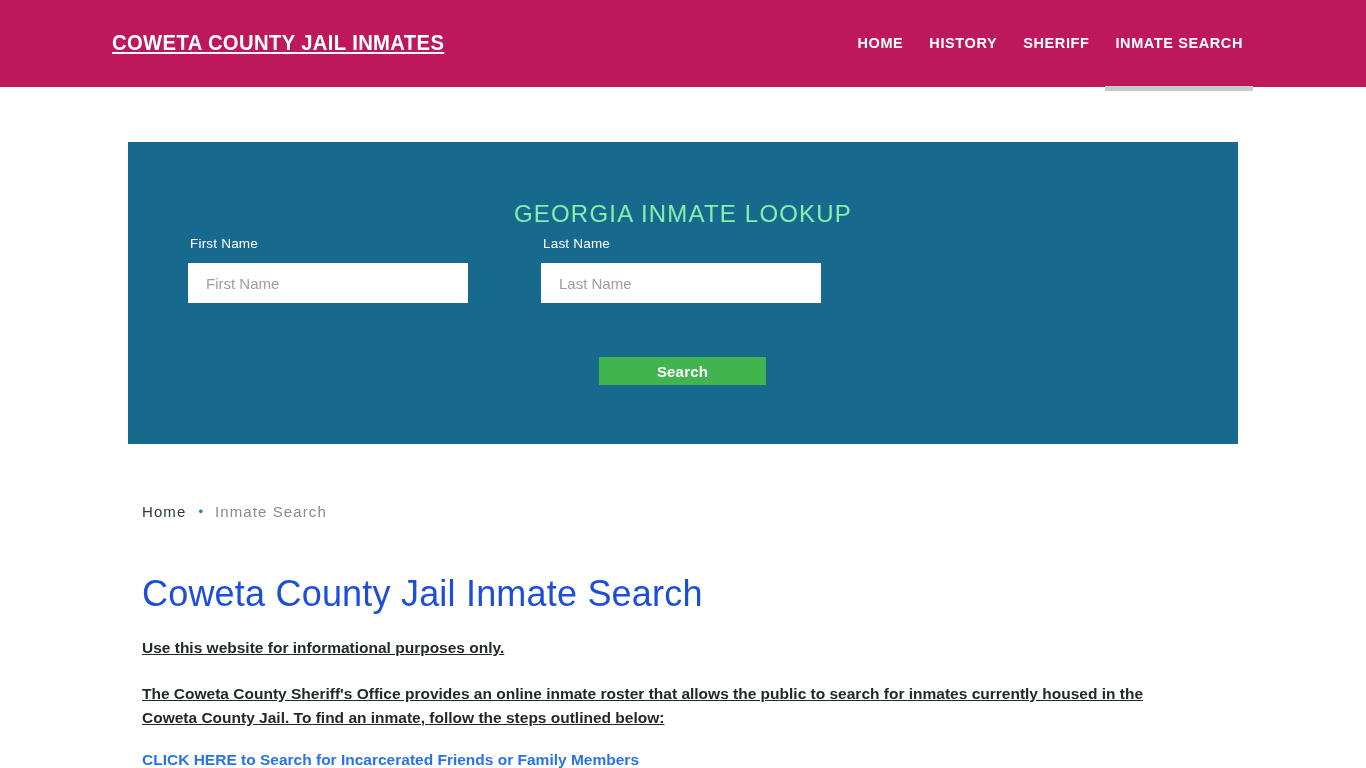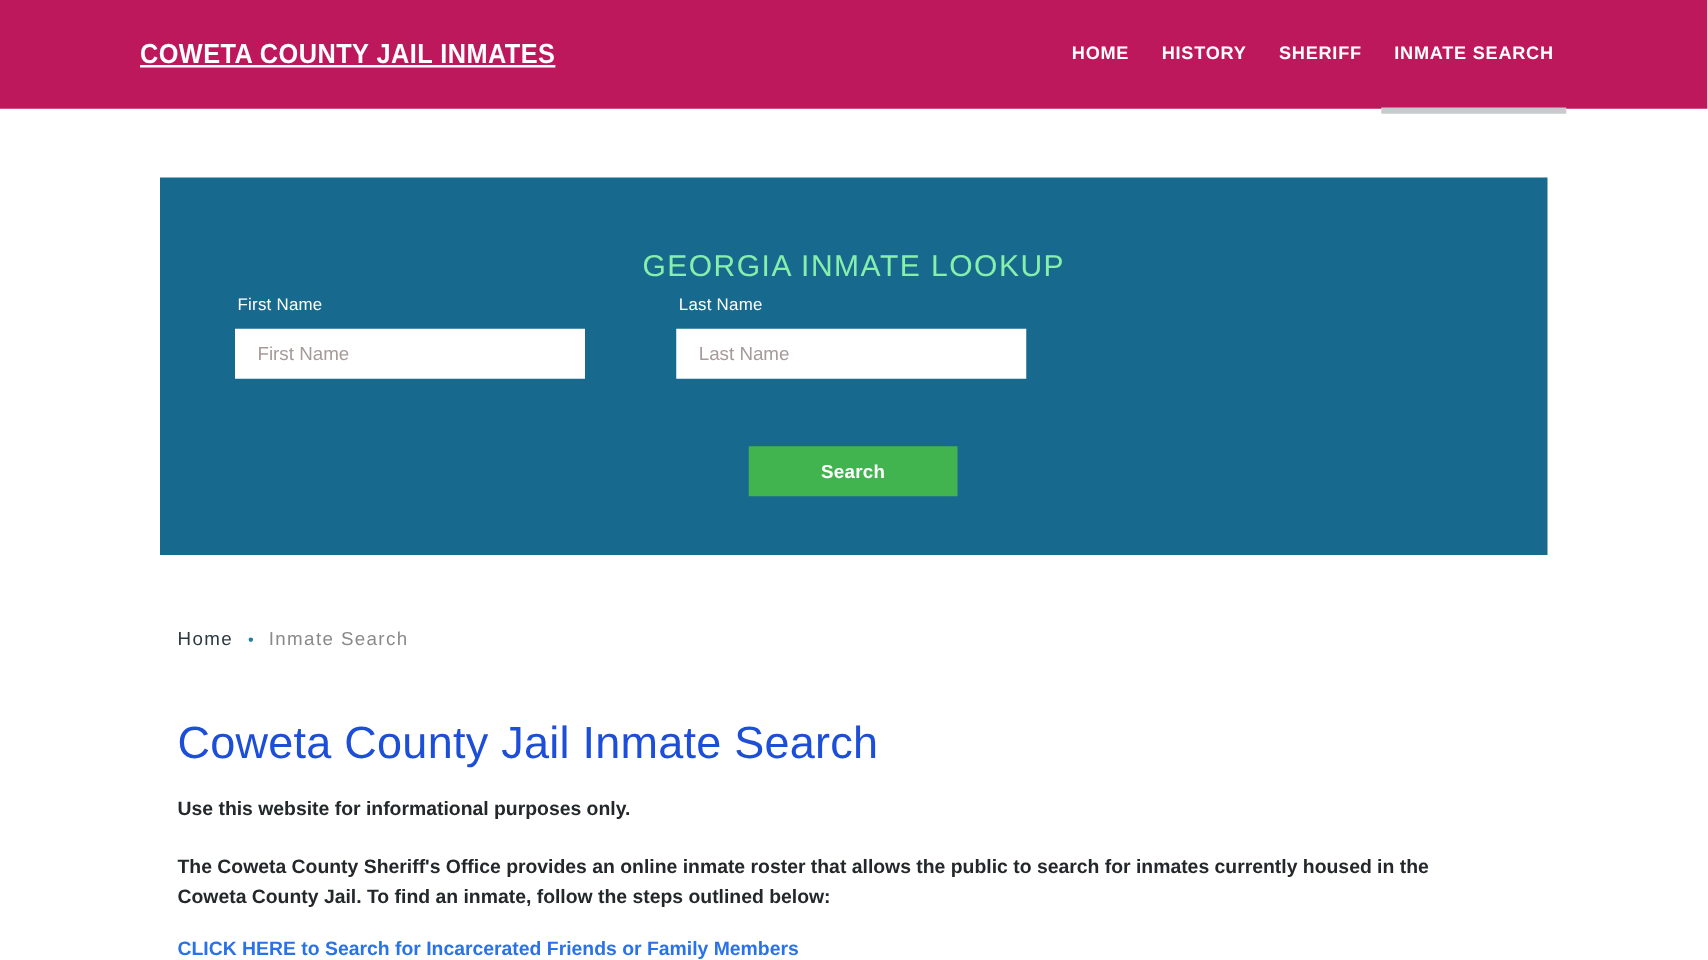--- a/index.html
+++ b/index.html
@@ -126,21 +126,21 @@
   }
   .field-input::placeholder {
     color: #a69a9a;
     opacity: 1;
   }
   .search-button {
     position: absolute;
     left: 471px;
     top: 215px;
     width: 167px;
-    height: 40px;
+    height: 28px;
     background: #42b44f;
     border: none;
     color: #ffffff;
     font-size: 15px;
     font-weight: bold;
     font-family: "Liberation Sans", sans-serif;
     cursor: pointer;
     letter-spacing: 0.2px;
   }
 
@@ -183,20 +183,21 @@
     line-height: 1.1;
   }
   .body-text {
     margin: 22px 0 0 0;
     font-size: 15.5px;
     font-weight: bold;
     color: #23282b;
     line-height: 1.55;
     font-family: "Liberation Sans Narrow", "Liberation Sans", sans-serif;
     max-width: 1035px;
+    text-decoration: underline;
   }
   .body-text.para { margin-top: 22px; }
   .cta-link {
     display: inline-block;
     margin-top: 21px;
     font-size: 15.5px;
     font-weight: bold;
     color: #2a72e8;
     text-decoration: none;
     font-family: "Liberation Sans Narrow", "Liberation Sans", sans-serif;

